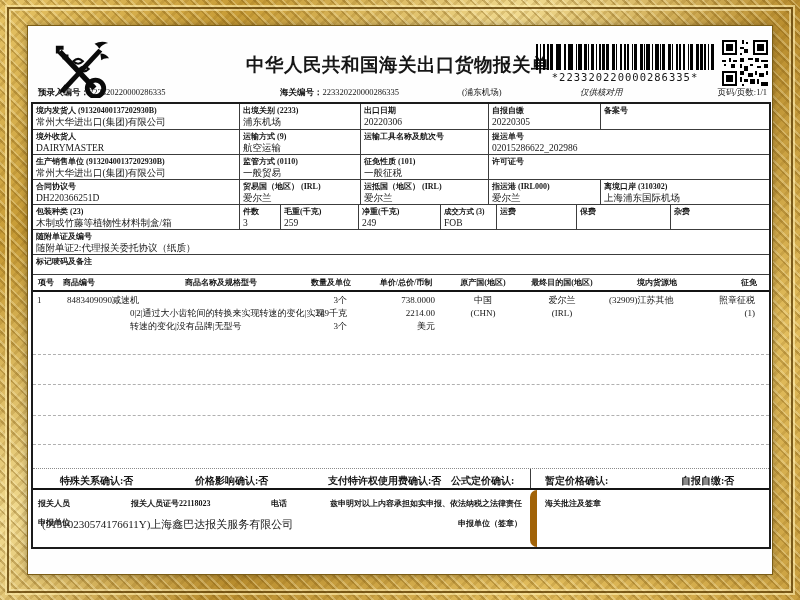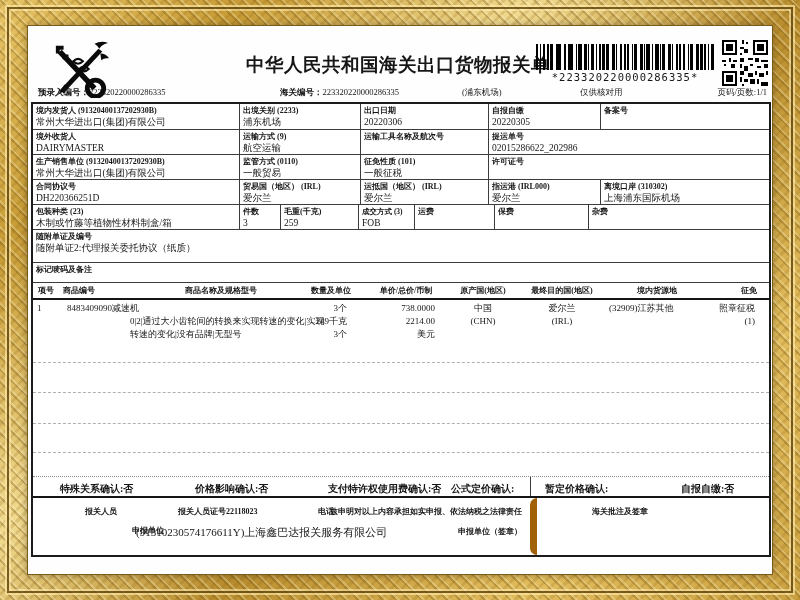--- a/index.html
+++ b/index.html
@@ -30,21 +30,21 @@
   #qr{position:absolute;left:722px;top:40px;width:46px;height:46px;}
   
   #info{position:absolute;left:33px;top:87px;width:736px;height:13px;font-size:8.5px;}
   #info .lb{font-weight:bold;}
   #info span.pos{position:absolute;white-space:nowrap;}
   
   #maintable{position:absolute;left:31px;top:102px;width:740px;border:2px solid #1b1b1b;
       box-sizing:border-box;background:#fff;}
   .row{display:flex;border-top:1px solid #3c3c3c;box-sizing:border-box;}
   .row.first{border-top:none;}
-  .h25{height:25px;} .h20{height:20px;margin-top:8px;}
+  .h25{height:25px;} .h20{height:20px;}
   .cell{border-left:1px solid #3c3c3c;padding:1px 3px 0;box-sizing:border-box;
       display:flex;flex-direction:column;overflow:hidden;flex:0 0 auto;}
   .cell.nb{border-left:none;}
   .cell.fx{flex:1 1 auto;}
   .lab{font-size:8px;font-weight:bold;line-height:11px;white-space:nowrap;}
   .val{font-size:9.5px;line-height:12px;white-space:nowrap;}
   
   .ghead{display:flex;height:18px;border-bottom:2px solid #141414;align-items:center;box-sizing:border-box;}
   .gh{font-size:8px;font-weight:bold;white-space:nowrap;box-sizing:border-box;padding:0 2px;flex:0 0 auto;}
   #goodsbody{position:relative;height:176px;overflow:hidden;}
@@ -53,21 +53,21 @@
   .gl{font-size:9px;line-height:13px;white-space:nowrap;}
   .dash{position:absolute;left:0;right:0;border-top:1px dashed #b0b0b0;}
   
   #confirm{position:relative;height:22px;border-top:1px dotted #8a8a8a;border-bottom:2px solid #141414;box-sizing:border-box;}
   #confirm span{position:absolute;top:5px;font-size:10px;font-weight:bold;white-space:nowrap;}
   #confirm .vsep{position:absolute;left:497px;top:0;bottom:0;border-left:1px solid #3c3c3c;}
   
   #footer{display:flex;height:57px;}
   #footer .fl{position:relative;width:497px;flex:0 0 auto;}
   #footer .fr{position:relative;flex:1 1 auto;border-left:7px solid #a16207;border-radius:7px;}
-  #footer span{position:absolute;white-space:nowrap;margin-left:47px;}
+  #footer span{position:absolute;white-space:nowrap;}
   .f8b{font-size:8px;font-weight:bold;} .f9{font-size:11px;}
 </style>
 </head>
 <body>
 
 <div id="page">
   <div id="frame">
       <div class="bevel"></div>
     </div>
   <div id="paper"></div>
@@ -96,21 +96,21 @@
     <path fill="#000" d="M0 0h7v7h-7zM14 0h7v7h-7zM0 14h7v7h-7z"></path>
     <path fill="#fff" d="M1 1h5v5h-5zM15 1h5v5h-5zM1 15h5v5h-5z"></path>
     <path fill="#000" d="M2 2h3v3h-3zM16 2h3v3h-3zM2 16h3v3h-3z"></path>
     <path fill="#000" d="M9 0h1v2h-1zM11 1h1v1h-1zM8 3h2v1h-2zM10 4h2v2h-2zM8 6h1v1h-1zM0 9h2v1h-2zM3 8h1v2h-1zM5 9h2v1h-2zM8 8h2v2h-2zM12 8h2v1h-2zM15 8h2v2h-2zM18 9h3v1h-3zM1 11h1v1h-1zM4 11h2v2h-2zM8 11h1v2h-1zM10 12h2v2h-2zM13 11h1v1h-1zM16 12h2v1h-2zM19 11h2v2h-2zM8 14h2v2h-2zM12 15h2v2h-2zM15 14h1v2h-1zM17 15h2v2h-2zM20 14h1v2h-1zM8 17h1v2h-1zM10 18h2v1h-2zM13 18h2v2h-2zM16 18h1v2h-1zM18 19h3v2h-3zM9 20h1v1h-1z"></path>
   </svg>
 
   <div id="info">
     <span class="pos" style="left:5px;"><span class="lb">预录入编号：</span><span>223320220000286335</span></span>
     <span class="pos" style="left:247px;"><span class="lb">海关编号：</span><span>223320220000286335</span></span>
     <span class="pos" style="left:422px;margin-left:7px;">(浦东机场)</span>
-    <span class="pos" style="left:547px;">仅供核对用</span>
+    <span class="pos" style="left:547px;font-style:italic;">仅供核对用</span>
     <span class="pos" style="right:2px;">页码/页数:1/1</span>
   </div>
 
   <div id="maintable">
 
     <div class="row first h25">
       <div class="cell nb" style="width:206px">
         <span class="lab">境内发货人 (91320400137202930B)</span>
         <span class="val">常州大华进出口(集团)有限公司</span>
       </div>
@@ -198,20 +198,24 @@
         <span class="lab">包装种类 (23)</span>
         <span class="val">木制或竹藤等植物性材料制盒/箱</span>
       </div>
       <div class="cell" style="width:41px">
         <span class="lab">件数</span>
         <span class="val">3</span>
       </div>
       <div class="cell" style="width:78px">
         <span class="lab">毛重(千克)</span>
         <span class="val">259</span>
+      </div>
+      <div class="cell" style="width:82px">
+        <span class="lab">净重(千克)</span>
+        <span class="val">249</span>
       </div>
       <div class="cell" style="width:56px">
         <span class="lab" style="font-size:7.5px">成交方式 (3)</span>
         <span class="val">FOB</span>
       </div>
       <div class="cell" style="width:80px">
         <span class="lab">运费</span>
         <span class="val"></span>
       </div>
       <div class="cell" style="width:94px">

